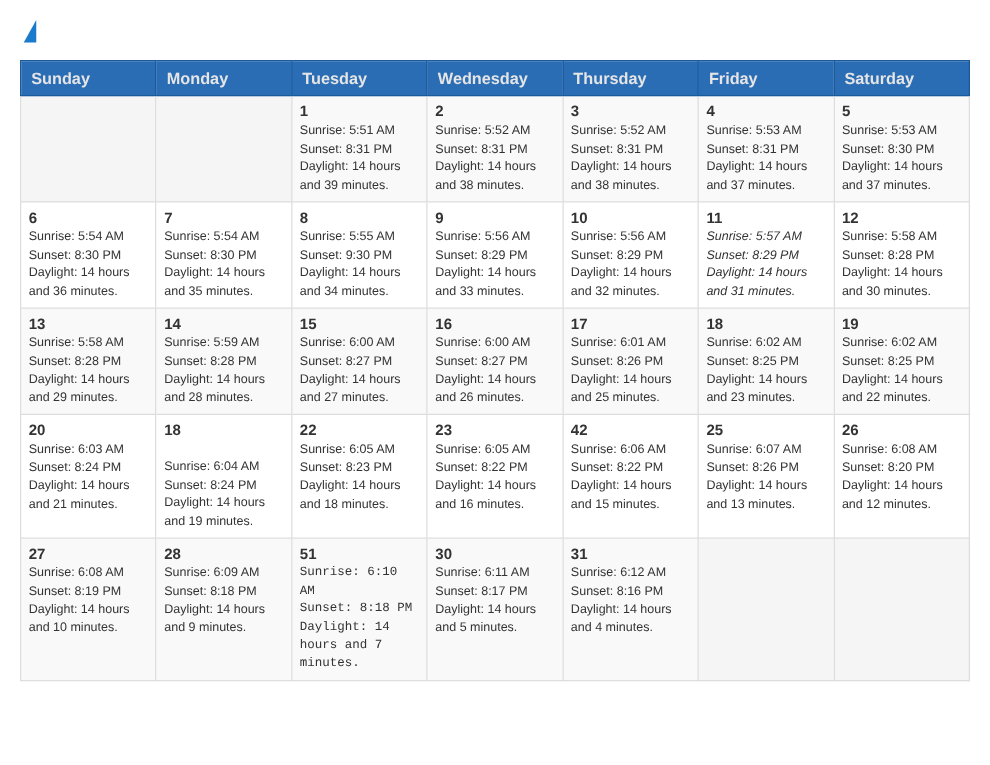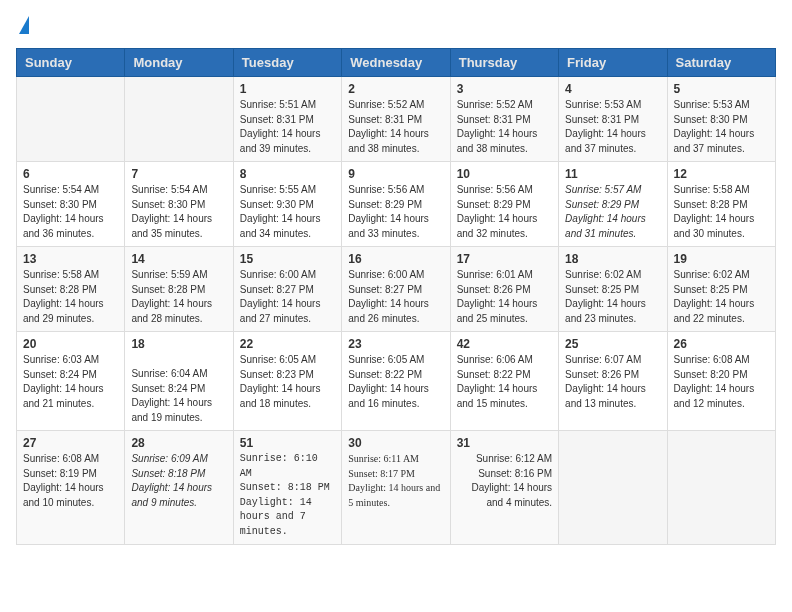--- a/index.html
+++ b/index.html
@@ -298,39 +298,39 @@
       </tr>
       <tr>
         <td>
           <span class="day-num">27</span>
           <div class="day-info" style="white-space: pre-line;">Sunrise: 6:08 AM
 Sunset: 8:19 PM
 Daylight: 14 hours and 10 minutes.</div>
         </td>
         <td>
           <span class="day-num">28</span>
-          <div class="day-info" style="white-space: pre-line; font-style: italic;">Sunrise: 6:09 AM
+          <div class="day-info" style="white-space: pre-line;">Sunrise: 6:09 AM
 Sunset: 8:18 PM
 Daylight: 14 hours and 9 minutes.</div>
         </td>
         <td>
           <span class="day-num">51</span>
           <div class="day-info" style="white-space: pre-line; font-family: Liberation Mono, monospace;">Sunrise: 6:10 AM
 Sunset: 8:18 PM
 Daylight: 14 hours and 7 minutes.</div>
         </td>
         <td>
           <span class="day-num">30</span>
-          <div class="day-info" style="white-space: pre-line; font-family: Liberation Serif, serif;">Sunrise: 6:11 AM
+          <div class="day-info" style="white-space: pre-line;">Sunrise: 6:11 AM
 Sunset: 8:17 PM
 Daylight: 14 hours and 5 minutes.</div>
         </td>
         <td>
           <span class="day-num">31</span>
-          <div class="day-info" style="white-space: pre-line; text-align: right;">Sunrise: 6:12 AM
+          <div class="day-info" style="white-space: pre-line;">Sunrise: 6:12 AM
 Sunset: 8:16 PM
 Daylight: 14 hours and 4 minutes.</div>
         </td>
         <td class="empty"></td>
         <td class="empty"></td>
       </tr>
     </tbody>
 </table>
 
 </body></html>

